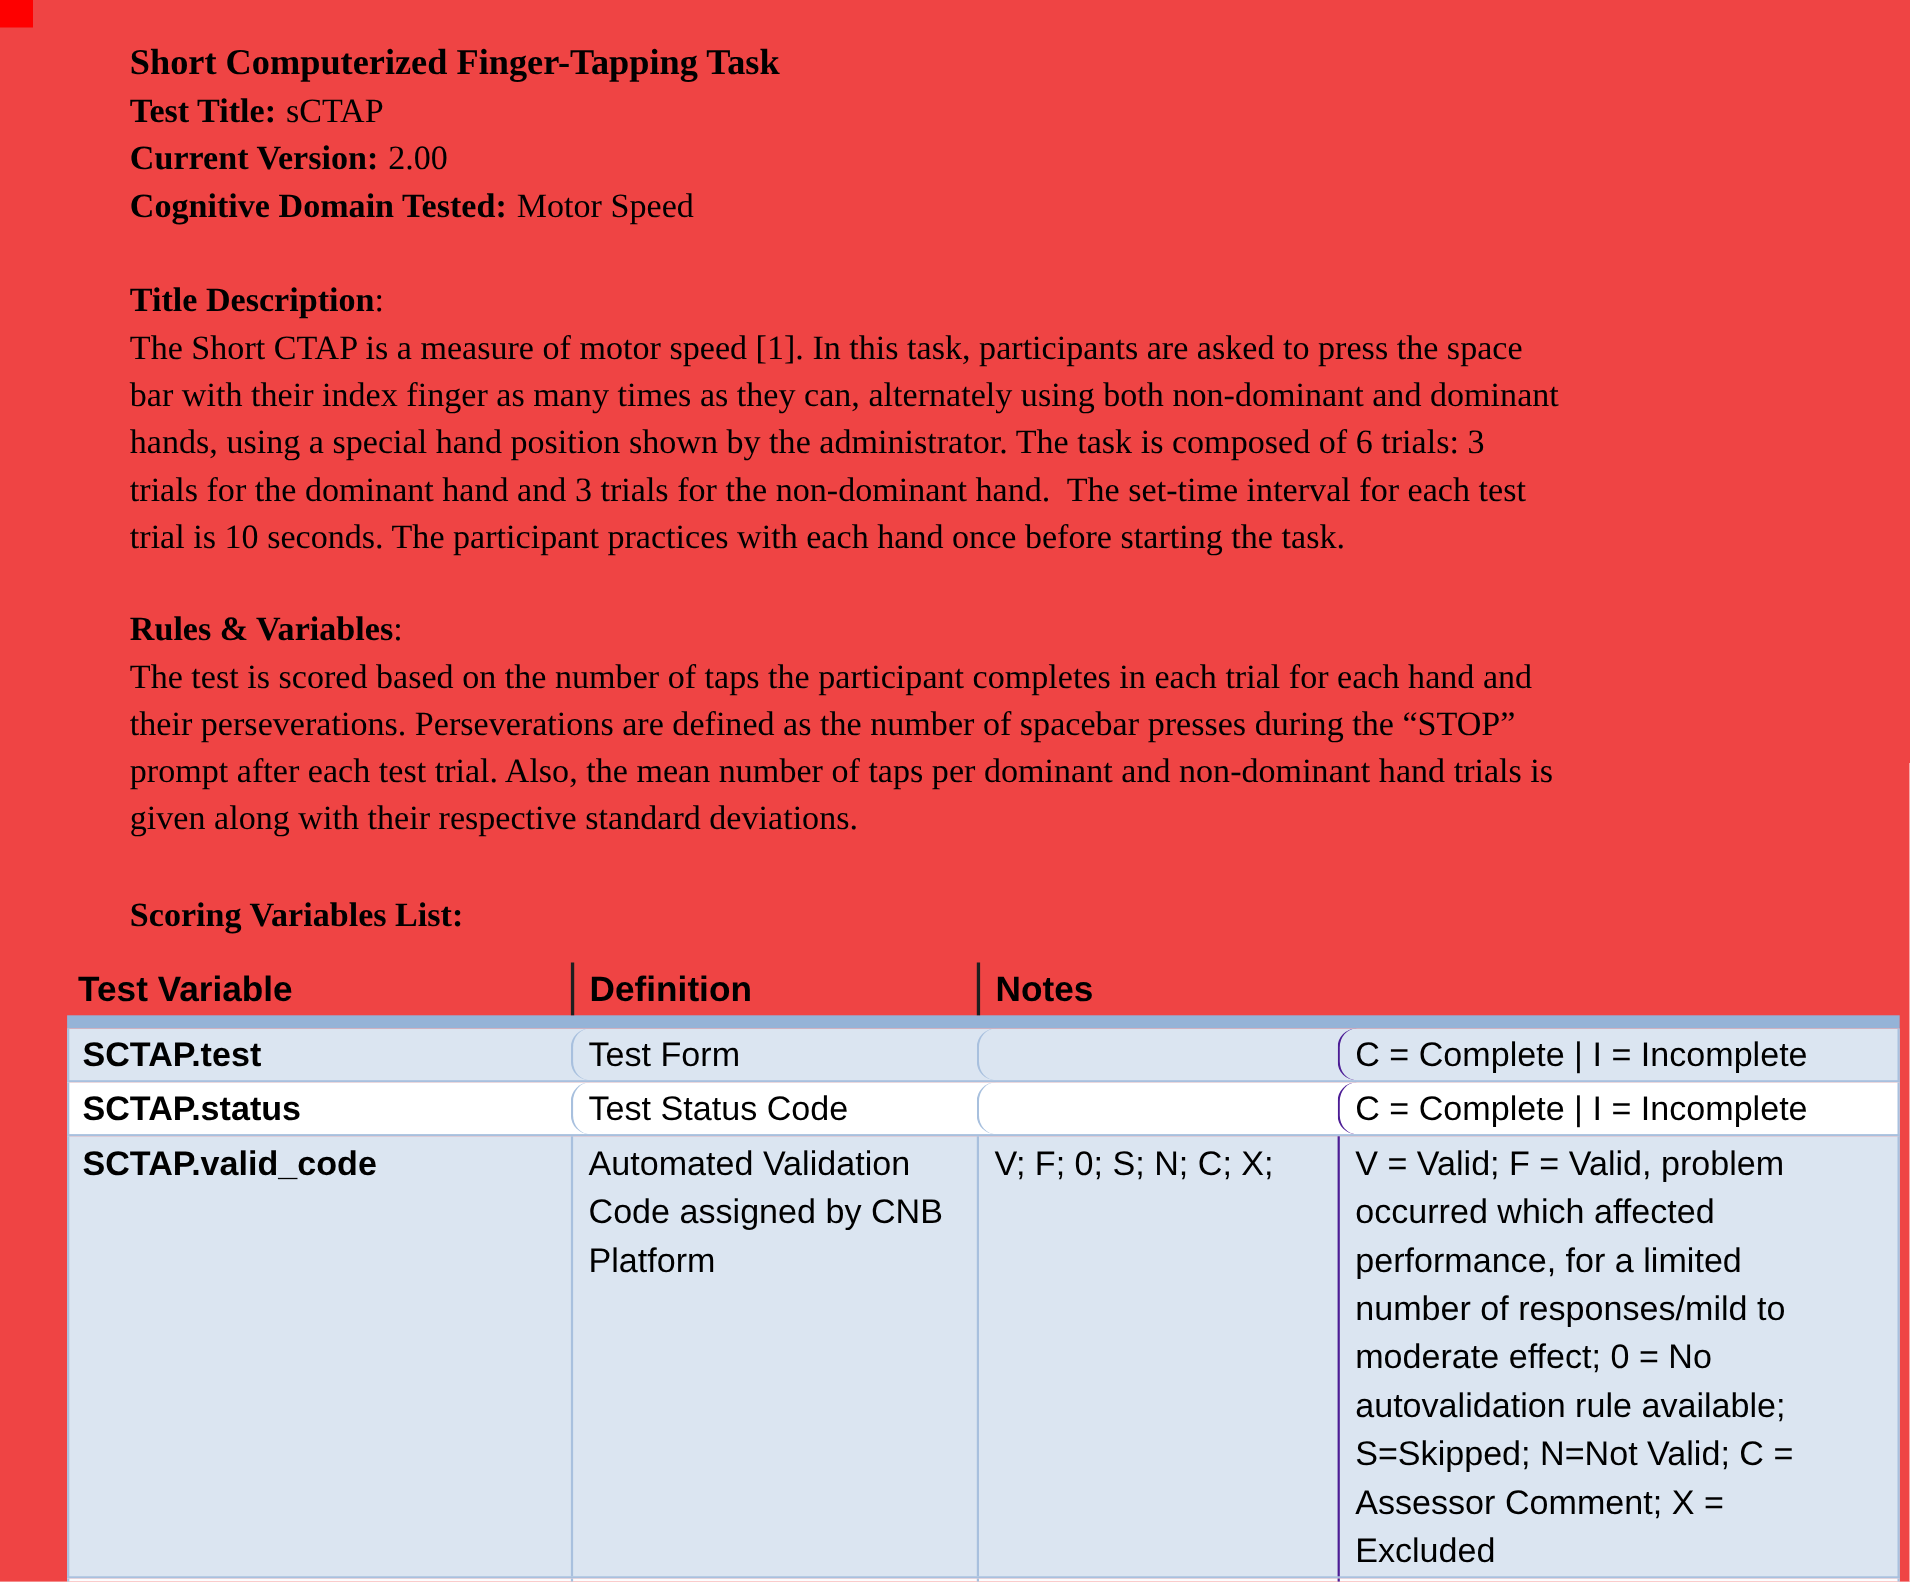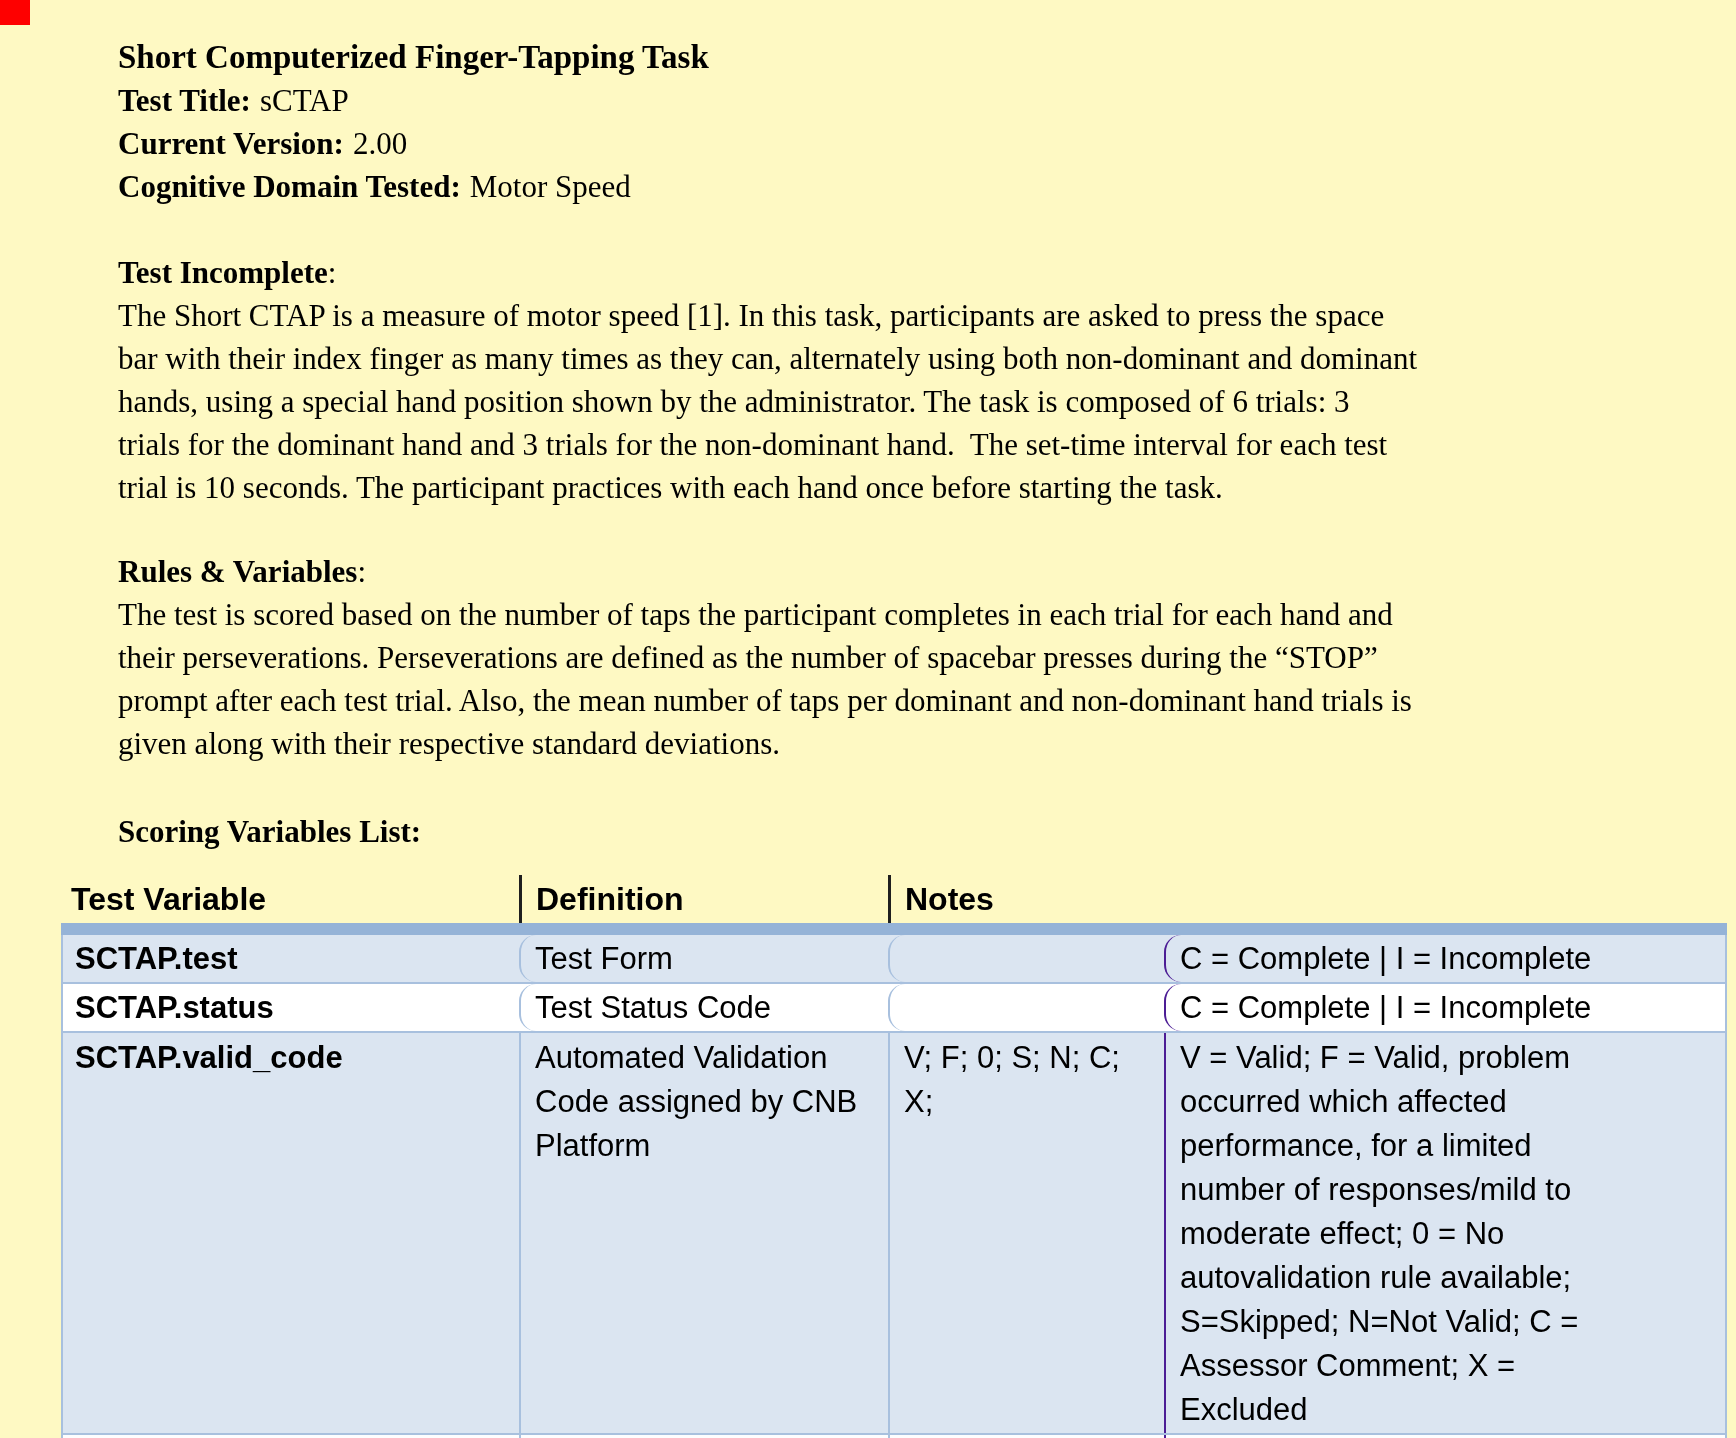--- a/index.html
+++ b/index.html
@@ -1,17 +1,17 @@
 <!DOCTYPE html>
 <html><head>
 <meta charset="utf-8">
 <style>
   html,body{margin:0;padding:0;background:#fff;}
   .page{
-    position:relative;width:1736px;height:1438px;background:#fef9c3;
+    position:relative;width:1736px;height:1438px;background:#ef4444;
     overflow:hidden;color:#000;
   }
   .red-marker{position:absolute;left:0;top:0;width:30px;height:25px;background:#fe0000;}
   .content{
     position:absolute;left:118px;top:36px;width:1566px;
     font-family:"Liberation Serif", serif;font-size:31px;line-height:43px;
   }
   .b{font-weight:bold;}
   .title-line{font-weight:bold;font-size:33px;}
   .title-block{margin-bottom:43px;}
@@ -34,21 +34,21 @@
   .thead .hc4{width:508px;border-left:3px solid #1f1f1f;}
   .band{height:12px;background:#95b3d7;}
   .trow{
     display:flex;border-left:2px solid #a8c0de;border-right:2px solid #a8c0de;
     border-bottom:2px solid #a8c0de;background:#fff;
   }
   .trow.shaded{background:#dbe5f1;}
   .trow .c{box-sizing:border-box;padding:0 14px;white-space:pre-wrap;}
   .trow .c1{width:456px;font-weight:bold;padding-left:12px;}
   .trow .c2{width:369px;border-left:2px solid #a8c0de;}
-  .trow .c3{width:276px;border-left:2px solid #a8c0de;}
+  .trow .c3{width:328px;border-left:2px solid #a8c0de;}
   .trow .c4{width:509px;border-left:2px solid #4c1d95;}
   .trow.single{height:47px;}
   .trow.single .c{display:flex;align-items:center;border-radius:17px;}
   .trow.multi .c{padding-top:3px;line-height:44px;}
   .trow.multi{min-height:400px;}
   .trow.sliver{height:7px;border-bottom:none;background:#fdfdfe;}
 </style>
 </head>
 <body>
 
@@ -58,21 +58,21 @@
   <div class="content">
 
     <div class="title-block">
       <div class="title-line">Short Computerized Finger-Tapping Task</div>
       <div><span class="b">Test Title:</span><span class="field-value">sCTAP</span></div>
       <div><span class="b">Current Version:</span><span class="field-value">2.00</span></div>
       <div><span class="b">Cognitive Domain Tested:</span><span class="field-value">Motor Speed</span></div>
     </div>
 
     <div class="section-1">
-      <div><span class="b">Test Incomplete</span><span>:</span></div>
+      <div><span class="b">Title Description</span><span>:</span></div>
       <div class="para">The Short CTAP is a measure of motor speed [1]. In this task, participants are asked to press the space
 bar with their index finger as many times as they can, alternately using both non-dominant and dominant
 hands, using a special hand position shown by the administrator. The task is composed of 6 trials: 3
 trials for the dominant hand and 3 trials for the non-dominant hand.  The set-time interval for each test
 trial is 10 seconds. The participant practices with each hand once before starting the task.</div>
     </div>
 
     <div class="section-2">
       <div><span class="b">Rules &amp; Variables</span><span>:</span></div>
       <div class="para">The test is scored based on the number of taps the participant completes in each trial for each hand and

